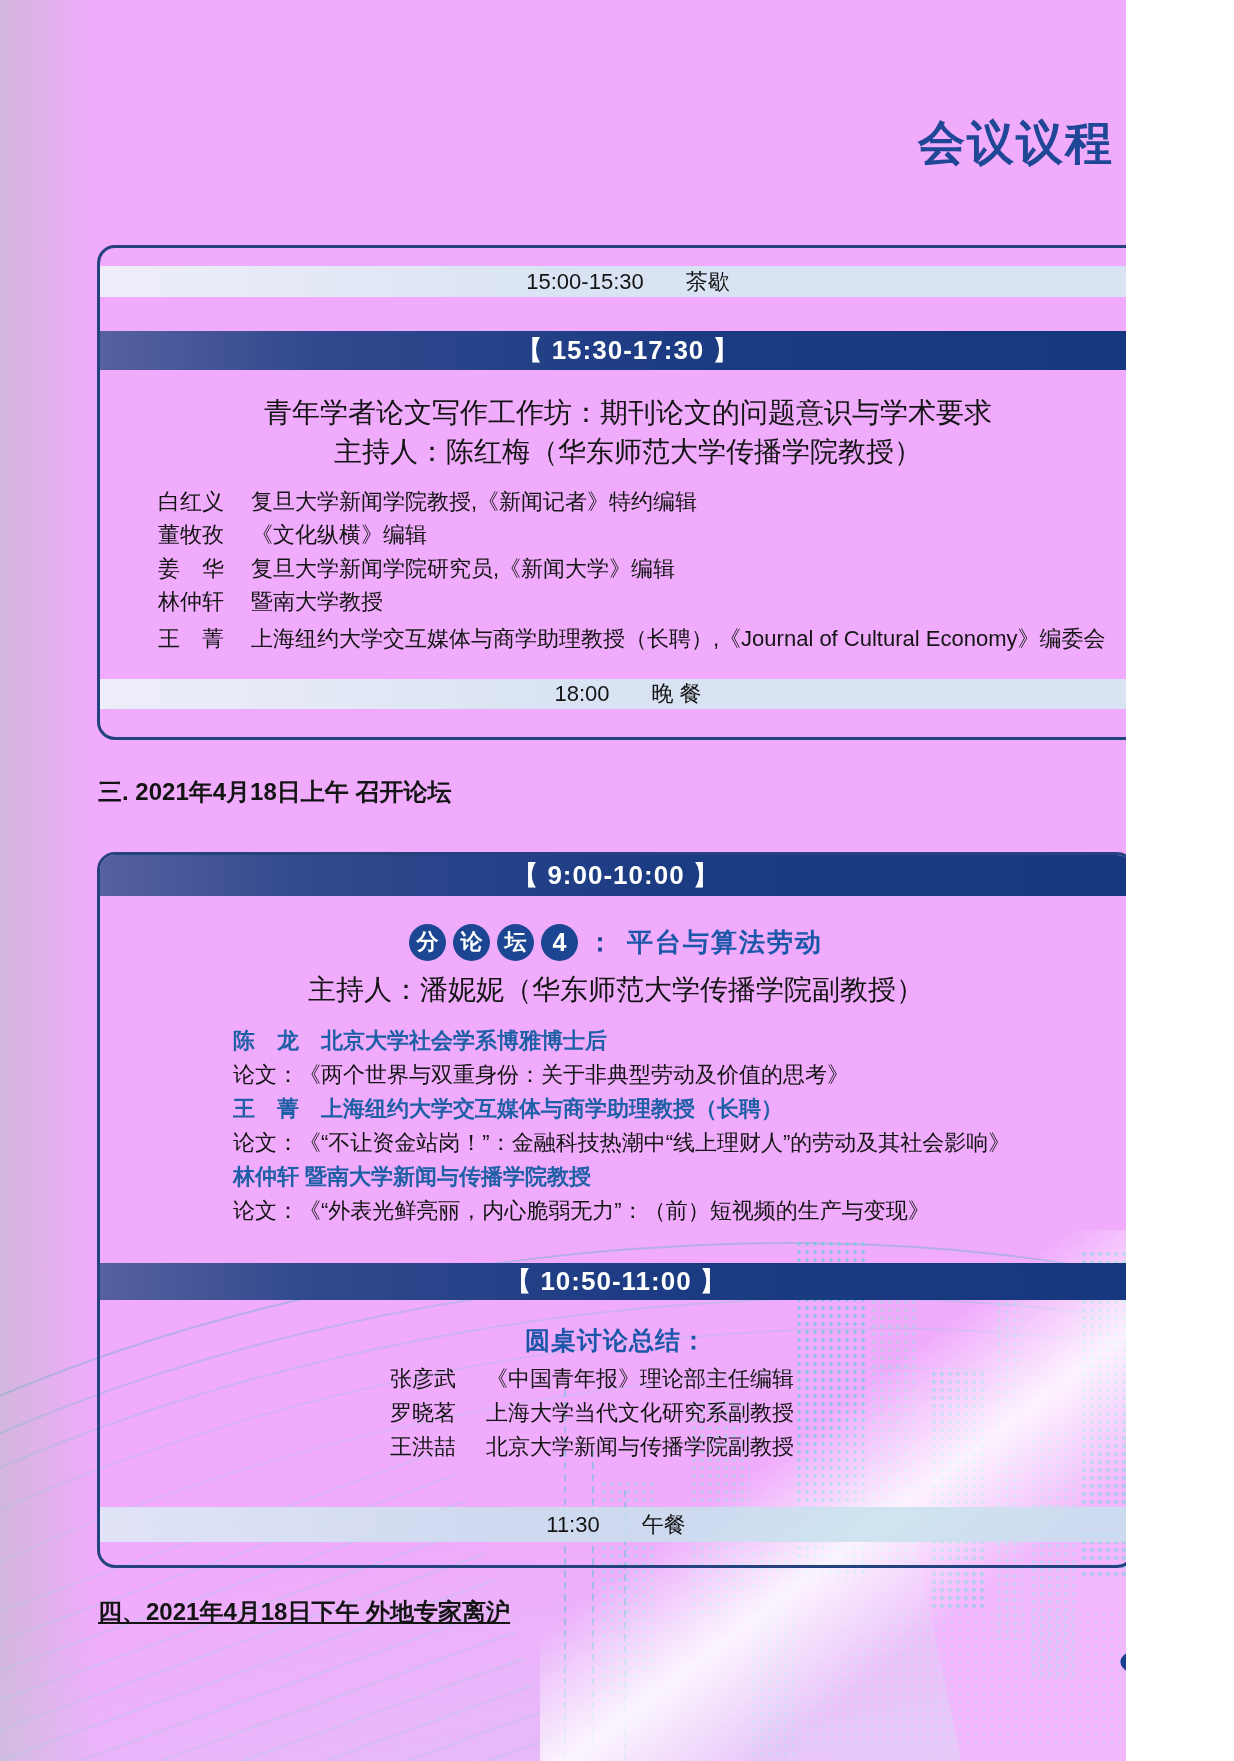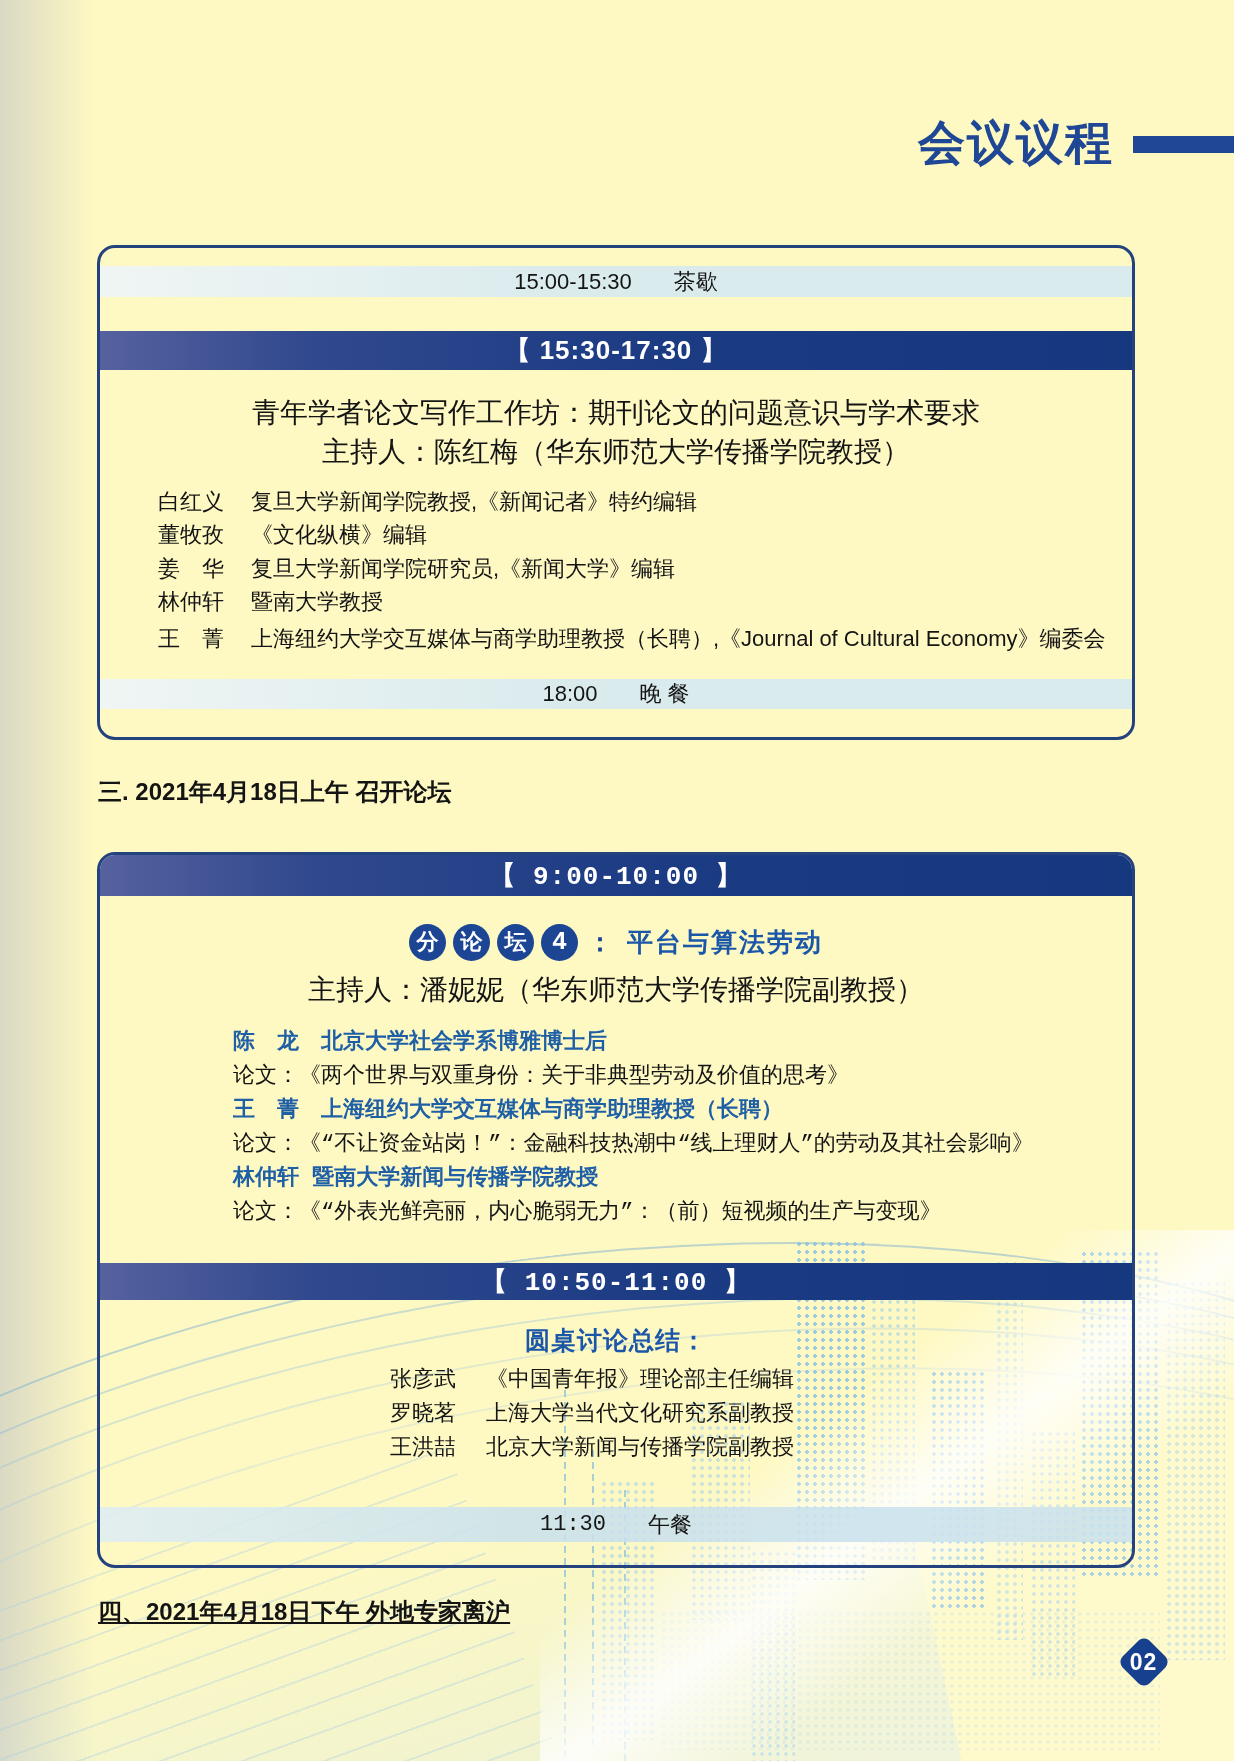--- a/index.html
+++ b/index.html
@@ -1,16 +1,16 @@
 <!DOCTYPE html>
 <html><head>
 <meta charset="utf-8">
 <style>
   html,body{margin:0;padding:0;}
-  .page{position:relative;width:1234px;height:1761px;background:#fef9c3;overflow:hidden;
+  .page{position:relative;width:1126px;height:1761px;background:#f0abfc;overflow:hidden;
         font-family:"Liberation Sans",sans-serif;color:#141414;}
 
   
   .left-shade{position:absolute;left:0;top:0;width:96px;height:100%;
     background:linear-gradient(to right,rgba(188,191,196,.55),rgba(255,255,255,0));z-index:0;}
   .arc{position:absolute;border:2px solid transparent;border-radius:50%;z-index:0;pointer-events:none;}
   .arc1{left:-420px;top:1255px;width:2000px;height:900px;border-top-color:rgba(125,175,210,.50);transform:rotate(-7deg);}
   .arc2{left:-430px;top:1285px;width:2050px;height:920px;border-top-color:rgba(135,183,215,.42);transform:rotate(-7.5deg);}
   .arc3{left:-440px;top:1315px;width:2080px;height:930px;border-top-color:rgba(145,190,220,.36);transform:rotate(-8deg);}
   .arc4{left:-450px;top:1350px;width:2100px;height:940px;border-top-color:rgba(155,197,226,.30);transform:rotate(-9deg);}
@@ -95,21 +95,21 @@
     <div class="bldg lt" style="left:60px;top:250px;width:55px;height:260px;"></div>
     <div class="bldg lt" style="left:490px;top:200px;width:45px;height:250px;"></div>
     <div class="bldg lt" style="left:210px;top:320px;width:45px;height:220px;"></div>
     <div class="bldg lt" style="left:120px;top:380px;width:500px;height:140px;opacity:.45;"></div>
     <div class="sky-fade"></div>
   </div>
 
   <div class="hdr-title">会议议程</div>
   <div class="hdr-bar"></div>
 
-  <div class="sched-box" style="left:97px;top:245px;width:1032px;height:489px;">
+  <div class="sched-box" style="left:97px;top:245px;width:1032px;height:489px;padding-left:24px;">
     <div class="band" style="top:18px;height:31px;">
       <span>15:00-15:30</span>
       <span>茶歇</span>
     </div>
     <div class="darkbar" style="top:83px;height:39px;">【 15:30-17:30 】</div>
     <div class="centerline" style="top:146px;">青年学者论文写作工作坊：期刊论文的问题意识与学术要求</div>
     <div class="centerline" style="top:185px;">主持人：陈红梅（华东师范大学传播学院教授）</div>
 
     <div class="p-row" style="top:240px;">
       <span class="p-name">白红义</span>
@@ -133,21 +133,21 @@
     </div>
 
     <div class="band" style="top:431px;height:30px;">
       <span>18:00</span>
       <span>晚 餐</span>
     </div>
   </div>
 
   <div class="sec-heading" style="top:776px;">三. 2021年4月18日上午 召开论坛</div>
 
-  <div class="sched-box" style="left:97px;top:852px;width:1032px;height:710px;font-family:Liberation Mono, monospace;">
+  <div class="sched-box" style="left:97px;top:852px;width:1032px;height:710px;">
     <div class="darkbar" style="top:0;height:41px;">【 9:00-10:00 】</div>
 
     <div class="forum-line" style="top:65px;height:44px;">
       <span class="badge">分</span>
       <span class="badge">论</span>
       <span class="badge">坛</span>
       <span class="badge num">4</span>
       <span class="forum-colon">：</span>
       <span class="forum-title">平台与算法劳动</span>
     </div>

